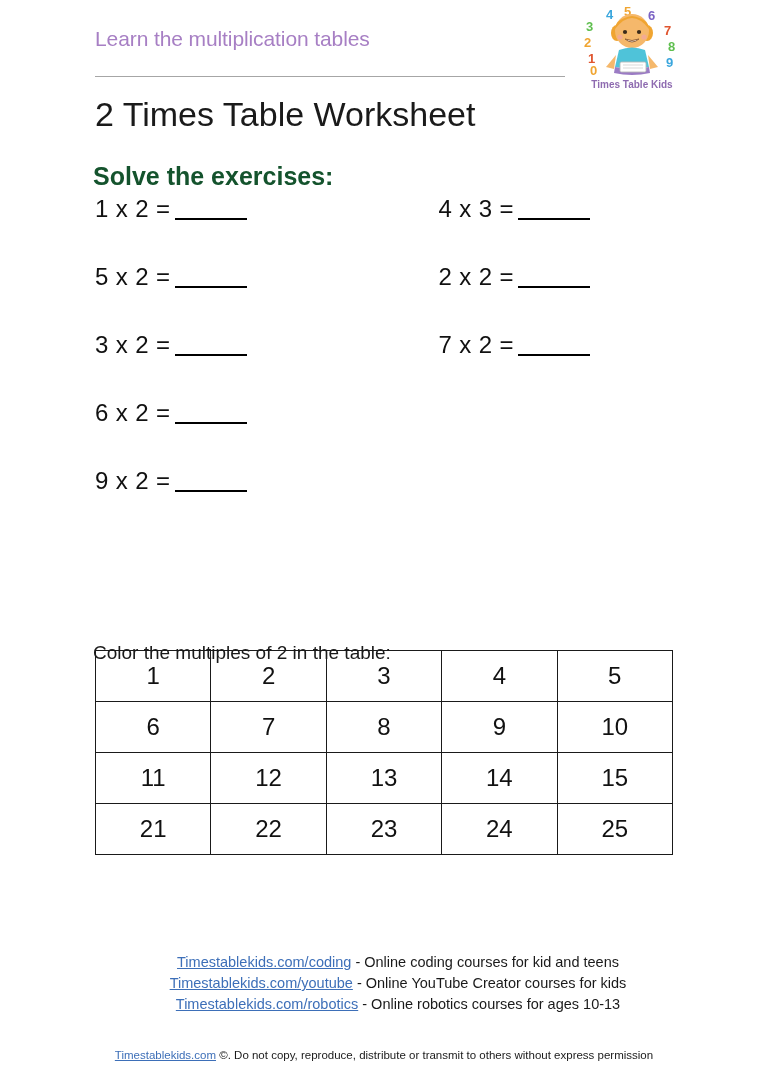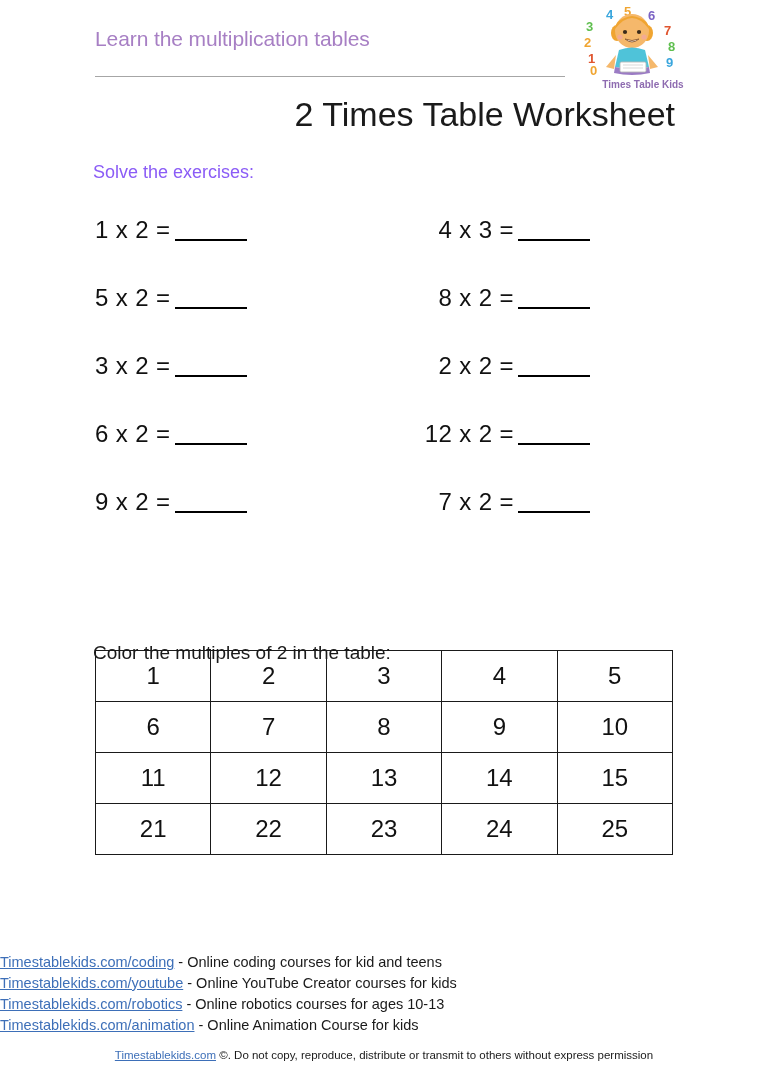--- a/index.html
+++ b/index.html
@@ -39,21 +39,21 @@
     top: 76px;
     width: 470px;
     height: 0;
     border-top: 1px solid #a6a6a6;
   }
   #worksheet-title {
     position: absolute;
     left: 95px;
     top: 95px;
     width: 580px;
-    text-align: right;
+    text-align: left;
     font-size: 34px;
     font-weight: normal;
     color: #1a1a1a;
     white-space: nowrap;
   }
 
   
   #logo {
     position: absolute;
     left: 576px;
@@ -62,42 +62,43 @@
     height: 92px;
   }
   #logo-art {
     position: absolute;
     left: 0; top: 0;
     width: 112px;
     height: 72px;
   }
   #logo-caption {
     position: absolute;
-    left: 11px;
+    left: 0;
     top: 74px;
     width: 112px;
     text-align: center;
     font-size: 10px;
     font-weight: bold;
     color: #8e6bb0;
     white-space: nowrap;
   }
 
   
   #exercises-heading {
     position: absolute;
     left: 93px;
     top: 162px;
-    font-size: 18px;
-    color: #8b5cf6;
-    white-space: nowrap;
+    font-size: 25px;
+    color: #14532d;
+    white-space: nowrap;
+    font-weight: bold;
   }
   .ex-col {
     position: absolute;
-    top: 215px;
+    top: 194px;
   }
   #ex-col-left { left: 95px; text-align: left; }
   #ex-col-right { left: 405px; width: 185px; text-align: right; }
 
   .ex-row {
     height: 68px;
     font-size: 24px;
     color: #111111;
     white-space: nowrap;
     line-height: 30px;
@@ -138,20 +139,22 @@
     color: #111111;
     padding: 0;
   }
 
   
   #footer-links {
     position: absolute;
     left: 0;
     top: 952px;
     width: 700px;
+    text-align: center;
+    padding-left: 48px;
   }
   .footer-line {
     font-size: 14.5px;
     color: #1a1a1a;
     line-height: 21px;
     white-space: nowrap;
   }
   .footer-link {
     color: #3d6fb8;
     text-decoration: underline;
@@ -231,27 +234,21 @@
   <div class="ex-row">
     <span class="ex-text">9 x 2 =</span><span class="ex-blank"></span>
   </div>
 </div>
 
 <div id="ex-col-right" class="ex-col">
   <div class="ex-row">
     <span class="ex-text">4 x 3 =</span><span class="ex-blank"></span>
   </div>
   <div class="ex-row">
-    <span class="ex-text">8 x 2 =</span><span class="ex-blank"></span>
-  </div>
-  <div class="ex-row">
     <span class="ex-text">2 x 2 =</span><span class="ex-blank"></span>
-  </div>
-  <div class="ex-row">
-    <span class="ex-text">12 x 2 =</span><span class="ex-blank"></span>
   </div>
   <div class="ex-row">
     <span class="ex-text">7 x 2 =</span><span class="ex-blank"></span>
   </div>
 </div>
 
 <div id="color-heading">Color the multiples of 2 in the table:</div>
 
 <table id="number-grid">
   <tbody>
@@ -289,20 +286,17 @@
 <div id="footer-links">
   <div class="footer-line">
     <a class="footer-link" href="#">Timestablekids.com/coding</a><span> - Online coding courses for kid and teens</span>
   </div>
   <div class="footer-line">
     <a class="footer-link" href="#">Timestablekids.com/youtube</a><span> - Online YouTube Creator courses for kids</span>
   </div>
   <div class="footer-line">
     <a class="footer-link" href="#">Timestablekids.com/robotics</a><span> - Online robotics courses for ages 10-13</span>
   </div>
-  <div class="footer-line">
-    <a class="footer-link" href="#">Timestablekids.com/animation</a><span> - Online Animation Course for kids</span>
-  </div>
 </div>
 
 <div id="copyright">
   <a class="footer-link" href="#">Timestablekids.com</a><span> ©. Do not copy, reproduce, distribute or transmit to others without express permission</span>
 </div>
 
 </body></html>

